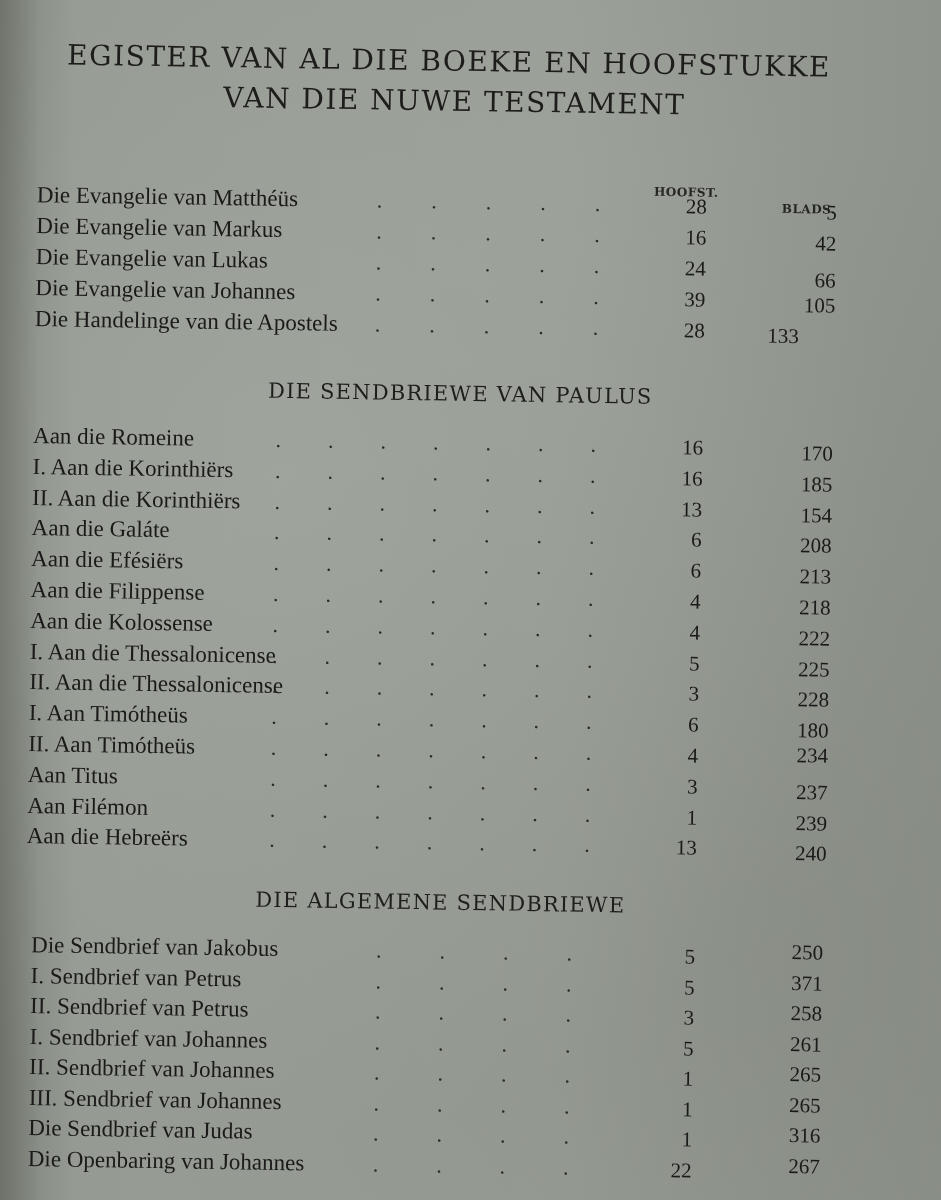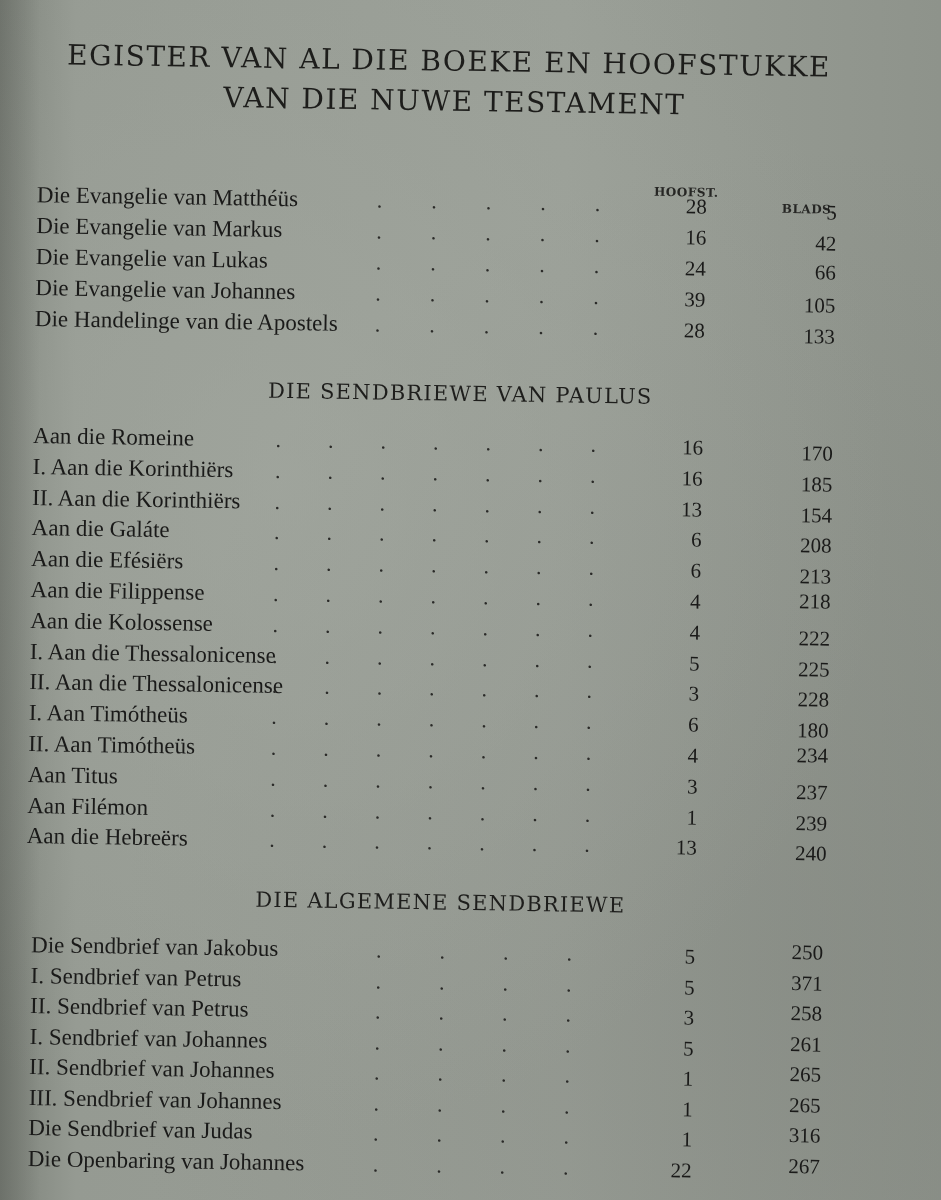--- a/index.html
+++ b/index.html
@@ -75,33 +75,33 @@
       <div class="row" style="top: 214px;">
         <span class="name" style="left:40px">Die Evangelie van Markus</span>
         <span class="dots" style="left: 380px; width: 270px; letter-spacing: 49px;">.....</span>
         <span class="hoofst" style="left:670px;top:2px">16</span>
         <span class="blads" style="left:780px;top:6px">42</span>
       </div>
       <div class="row" style="top: 245px;">
         <span class="name" style="left:40px">Die Evangelie van Lukas</span>
         <span class="dots" style="left: 380px; width: 270px; letter-spacing: 49px;">.....</span>
         <span class="hoofst" style="left:670px;top:2px">24</span>
-        <span class="blads" style="left:780px;top:4px">66</span>
+        <span class="blads" style="left:780px;top:12px">66</span>
       </div>
       <div class="row" style="top: 276px;">
         <span class="name" style="left:40px">Die Evangelie van Johannes</span>
         <span class="dots" style="left: 380px; width: 270px; letter-spacing: 49px;">.....</span>
         <span class="hoofst" style="left:670px;top:2px">39</span>
         <span class="blads" style="left:780px;top:6px">105</span>
       </div>
       <div class="row" style="top: 307px;">
         <span class="name" style="left:40px">Die Handelinge van die Apostels</span>
         <span class="dots" style="left: 380px; width: 270px; letter-spacing: 49px;">.....</span>
         <span class="hoofst" style="left:670px;top:2px">28</span>
-        <span class="blads" style="left:780px;top:6px">133</span>
+        <span class="blads" style="left:744px;top:6px">133</span>
       </div>
     </div>
 
   <div class="section-heading" style="top:376px; left:-4px;">DIE SENDBRIEWE VAN PAULUS</div>
   <div id="sec1">
       <div class="row" style="top: 424px;">
         <span class="name" style="left:40px">Aan die Romeine</span>
         <span class="dots" style="left: 280px; width: 370px; letter-spacing: 47px;">.......</span>
         <span class="hoofst" style="left:670px;top:2px">16</span>
         <span class="blads" style="left:780px;top:6px">170</span>
@@ -127,21 +127,21 @@
       <div class="row" style="top: 547.2px;">
         <span class="name" style="left:40px">Aan die Efésiërs</span>
         <span class="dots" style="left: 280px; width: 370px; letter-spacing: 47px;">.......</span>
         <span class="hoofst" style="left:670px;top:2px">6</span>
         <span class="blads" style="left:780px;top:6px">213</span>
       </div>
       <div class="row" style="top: 578px;">
         <span class="name" style="left:40px">Aan die Filippense</span>
         <span class="dots" style="left: 280px; width: 370px; letter-spacing: 47px;">.......</span>
         <span class="hoofst" style="left:670px;top:2px">4</span>
-        <span class="blads" style="left:780px;top:0">218</span>
+        <span class="blads" style="left:780px;top:6px">218</span>
       </div>
       <div class="row" style="top: 608.8px;">
         <span class="name" style="left:40px">Aan die Kolossense</span>
         <span class="dots" style="left: 280px; width: 370px; letter-spacing: 47px;">.......</span>
         <span class="hoofst" style="left:670px;top:2px">4</span>
         <span class="blads" style="left:780px;top:6px">222</span>
       </div>
       <div class="row" style="top: 639.6px;">
         <span class="name" style="left:40px">I. Aan die Thessalonicense</span>
         <span class="dots" style="left: 280px; width: 370px; letter-spacing: 47px;">.......</span>

